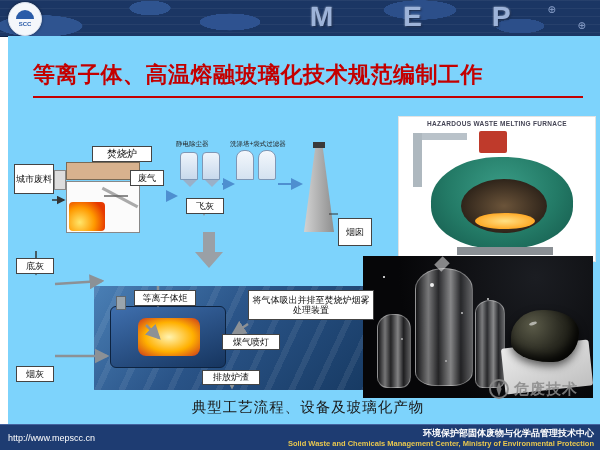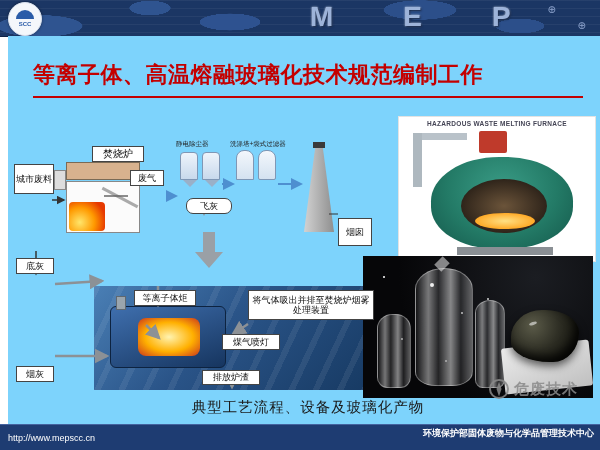--- a/index.html
+++ b/index.html
@@ -198,27 +198,27 @@
       <line x1="47" y1="230" x2="94" y2="227" stroke="#8c9196" stroke-width="2.5" marker-end="url(#mg)"></line>
       <line x1="150" y1="232" x2="150" y2="251" stroke="#8c9196" stroke-width="2.5" marker-end="url(#mg)"></line>
       <line x1="138" y1="271" x2="151" y2="284" stroke="#8c9196" stroke-width="2.5" marker-end="url(#mg)"></line>
       <line x1="47" y1="302" x2="99" y2="302" stroke="#8c9196" stroke-width="2.5" marker-end="url(#mg)"></line>
       <line x1="240" y1="270" x2="225" y2="280" stroke="#8c9196" stroke-width="2.5" marker-end="url(#mg)"></line>
       <line x1="224" y1="322" x2="224" y2="333" stroke="#8c9196" stroke-width="2.5" marker-end="url(#mg)"></line>
       <line x1="330" y1="160" x2="321" y2="160" stroke="#333" stroke-width="1"></line>
       <line x1="44" y1="146" x2="56" y2="146" stroke="#333" stroke-width="1.5" marker-end="url(#mk)"></line>
     </svg>
 
-    <div class="dbox" style="left:84px;top:110px;width:52px;height:16px;font-size:10px;">焚烧炉</div>
+    <div class="dbox" style="left:84px;top:110px;width:60px;height:16px;font-size:10px;">焚烧炉</div>
     <div class="dbox" style="left:6px;top:128px;width:40px;height:30px;">城市废料</div>
     <div class="dbox" style="left:122px;top:134px;width:34px;height:16px;">废气</div>
     <div class="tinylbl" style="left:168px;top:104px;">静电除尘器</div>
     <div class="tinylbl" style="left:222px;top:104px;">洗涤塔+袋式过滤器</div>
     <div class="dbox" style="left:330px;top:152px;width:34px;height:28px;margin-top:30px;">烟囱</div>
-    <div class="dbox" style="left:178px;top:162px;width:46px;height:16px;border-radius:7px;">飞灰</div>
+    <div class="dbox" style="left:178px;top:162px;width:38px;height:16px;">飞灰</div>
     <div class="dbox" style="left:8px;top:222px;width:38px;height:16px;">底灰</div>
     <div class="dbox" style="left:92px;top:254px;width:62px;height:16px;margin-left:34px;">等离子体炬</div>
     <div class="dbox" style="left:240px;top:254px;width:126px;height:30px;">将气体吸出并排至焚烧炉烟雾处理装置</div>
     <div class="dbox" style="left:8px;top:294px;width:38px;height:16px;margin-top:36px;">烟灰</div>
     <div class="dbox" style="left:214px;top:298px;width:58px;height:16px;">煤气喷灯</div>
     <div class="dbox" style="left:194px;top:334px;width:58px;height:15px;">排放炉渣</div>
 
     <div class="furn-panel">
       <div class="furn-title">HAZARDOUS WASTE MELTING FURNACE</div>
       <div class="furn-hpipe"></div>
@@ -249,16 +249,17 @@
       <circle cx="11" cy="11" r="9" fill="none" stroke="#8a8a8a" stroke-width="2"></circle>
       <polygon points="11,3.5 13.5,11 11,18.5 8.5,11" fill="#8a8a8a"></polygon>
     </svg>
     <span class="wm-text">危废技术</span>
   </div>
 
   <div class="footer">
     <div class="footer-url">http://www.mepscc.cn</div>
     <div class="footer-right">
       <div class="footer-cn">环境保护部固体废物与化学品管理技术中心</div>
+      <div class="footer-en">Solid Waste and Chemicals Management Center, Ministry of Environmental Protection</div>
     </div>
   </div>
 
 </div>
 
 </body></html>

